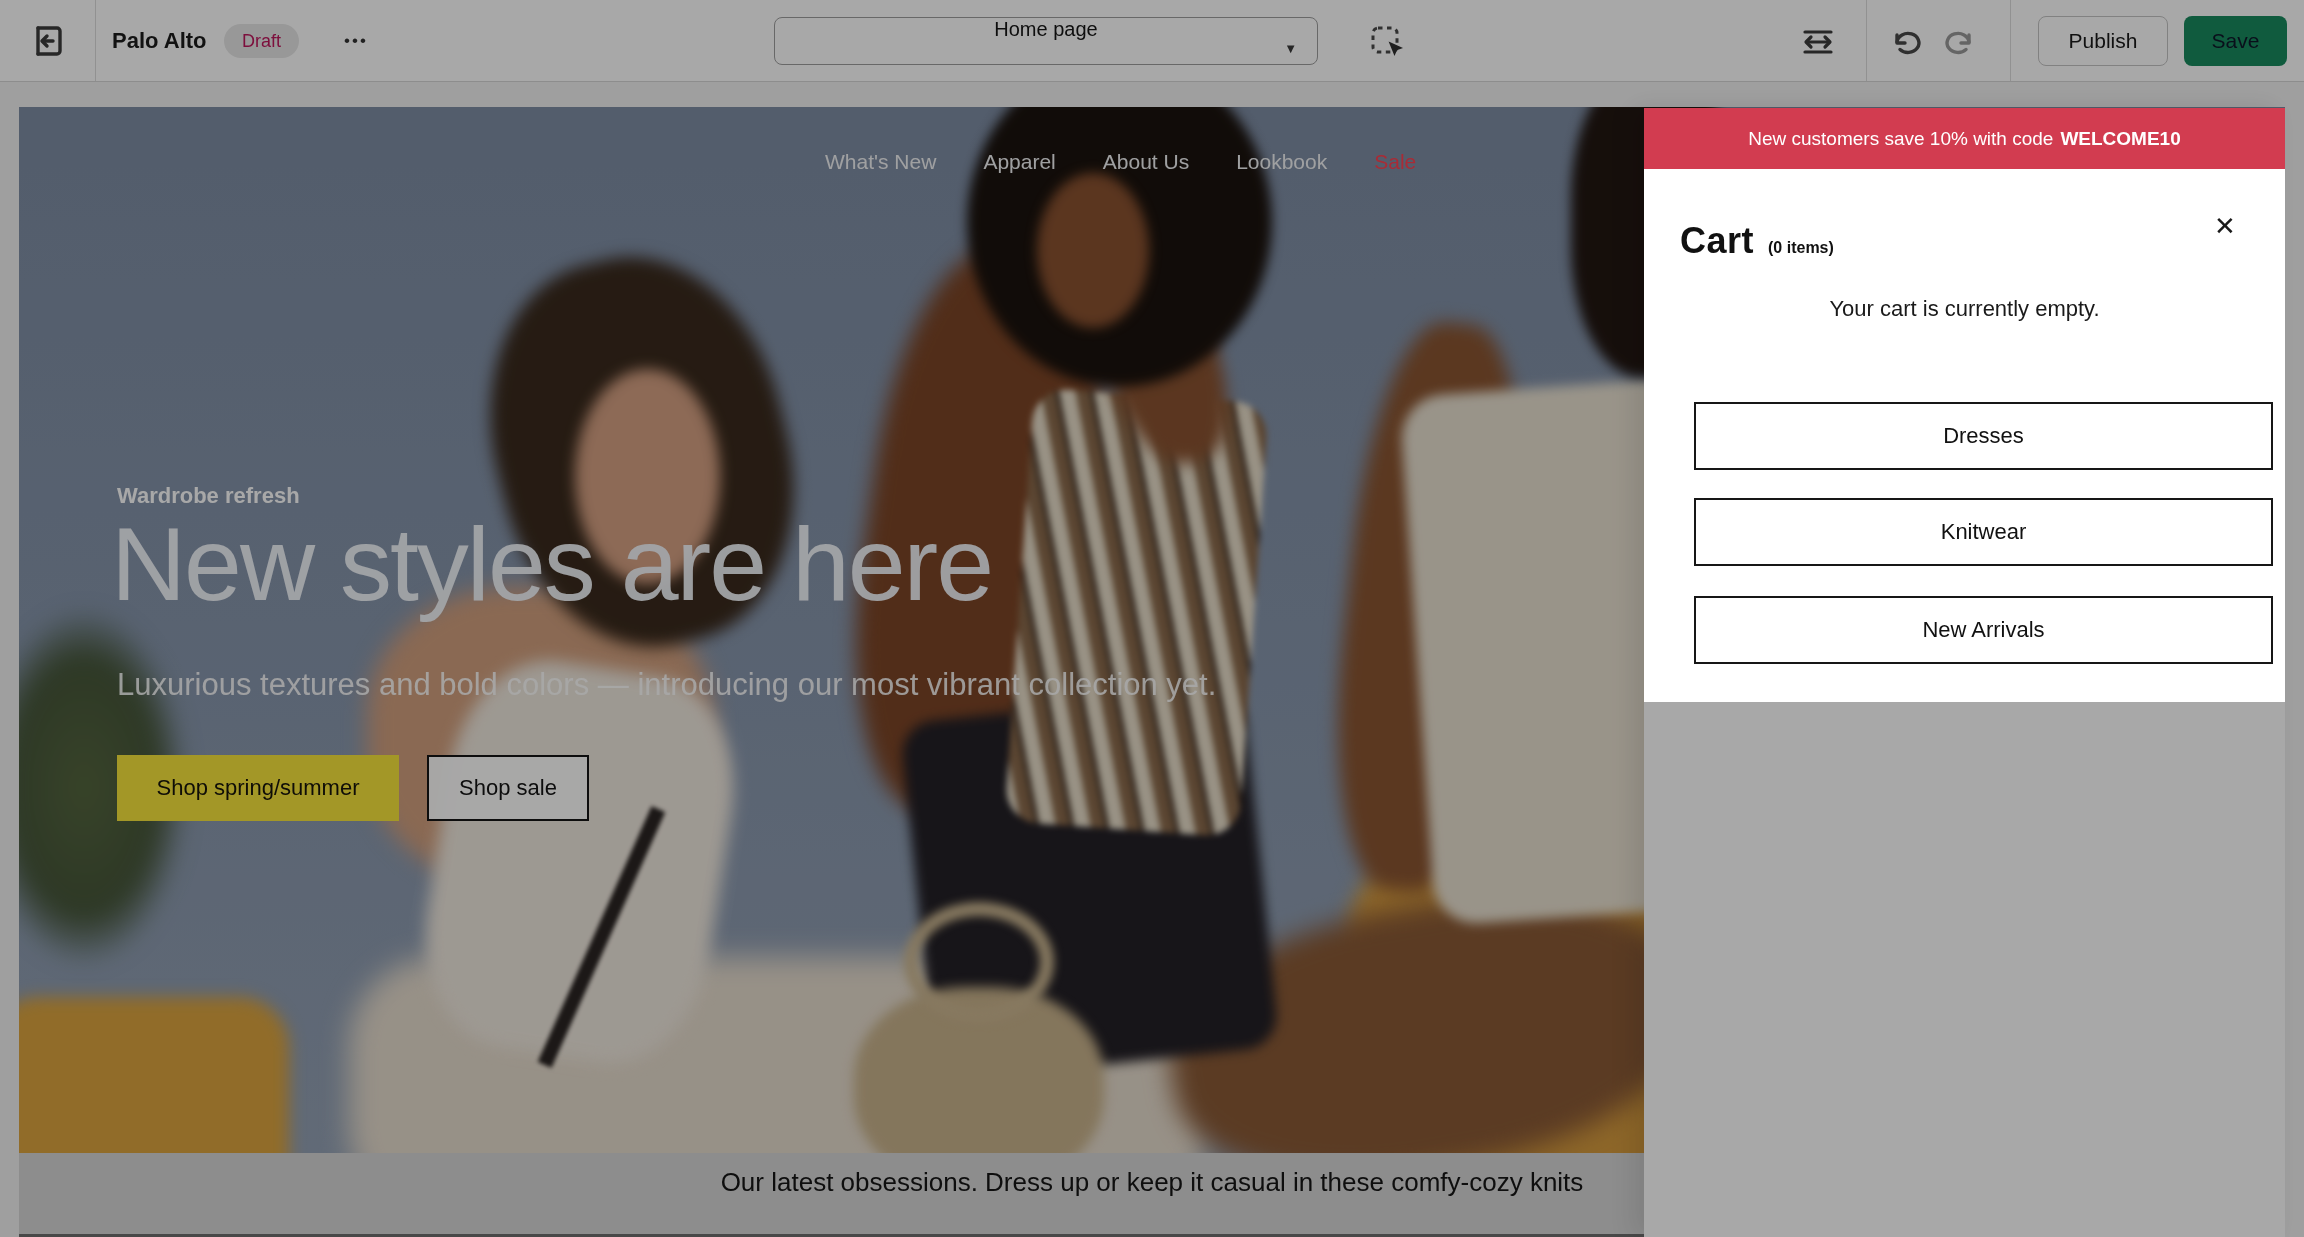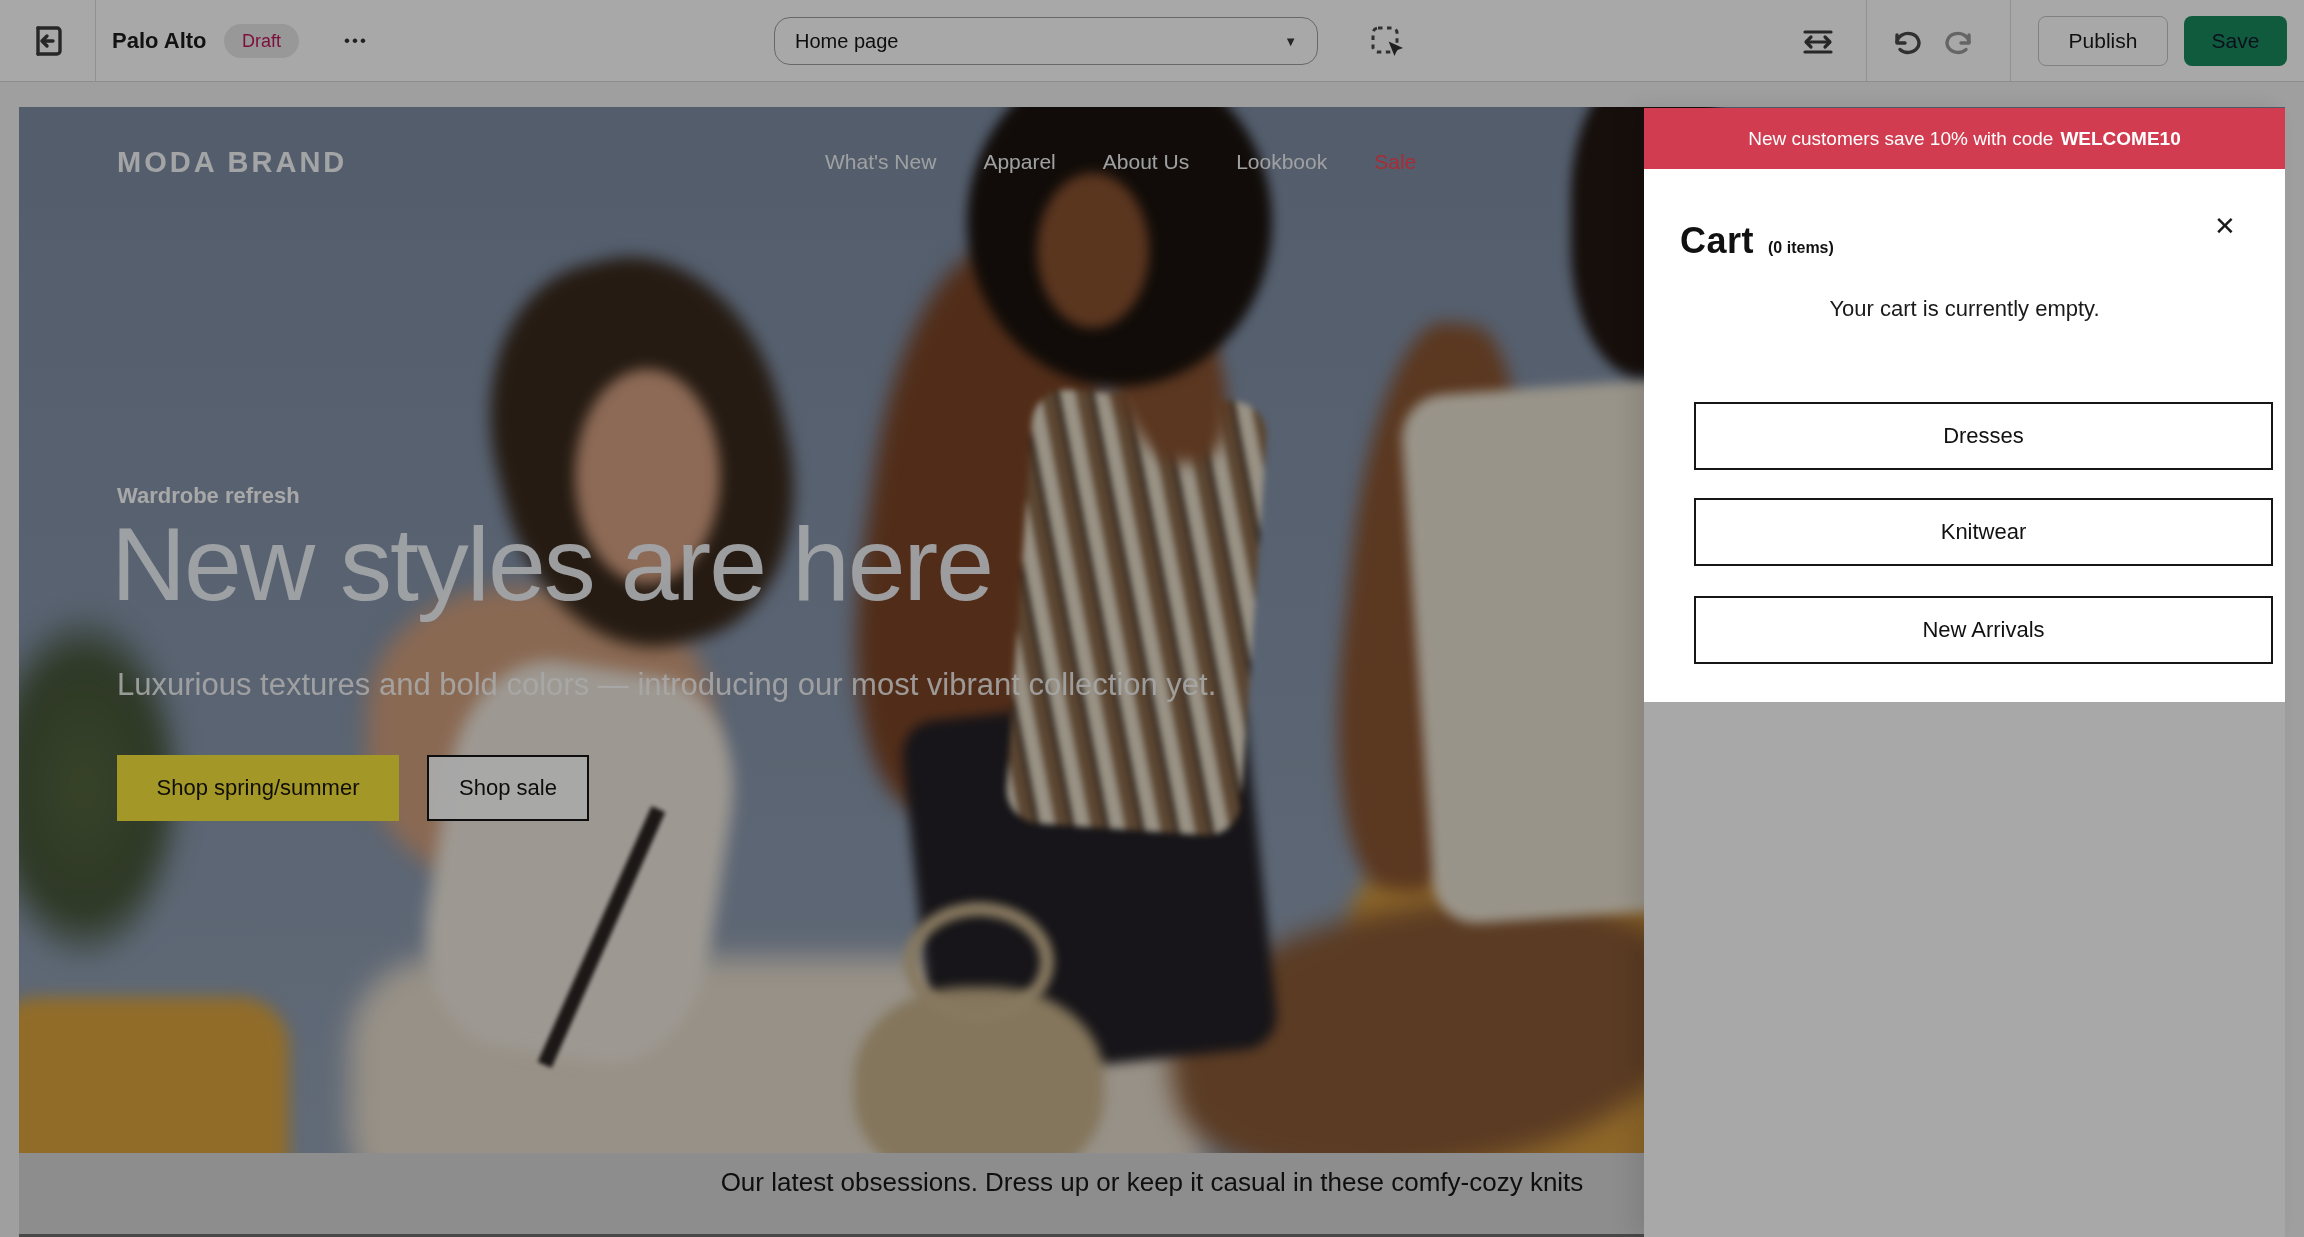--- a/index.html
+++ b/index.html
@@ -7,21 +7,21 @@
   body { font-family:"Liberation Sans", sans-serif; }
   .stage { position:relative; width:2304px; height:1237px; background:#f2f2f2; overflow:hidden; }
 
   
   .toolbar { position:absolute; left:0; top:0; width:2304px; height:82px; background:#ffffff; border-bottom:1px solid #d6d6d6; z-index:10; }
   .tb-divider { position:absolute; top:0; width:1px; height:81px; background:#dcdcdc; }
   .exit-btn { position:absolute; left:28px; top:22px; width:38px; height:38px; border:none; background:transparent; cursor:pointer; }
   .site-title { position:absolute; left:112px; top:0; height:81px; display:flex; align-items:center; font-size:22px; font-weight:700; color:#1c1c1c; }
   .draft-pill { position:absolute; left:224px; top:24px; height:34px; padding:0 18px; display:flex; align-items:center; background:#e7e7e7; border-radius:17px; font-size:18px; font-weight:500; color:#be185d; }
   .more-btn { position:absolute; left:332px; top:22px; width:48px; height:38px; border:none; background:transparent; font-size:17px; letter-spacing:2px; color:#333; cursor:pointer; }
-  .page-selector { position:absolute; left:774px; top:17px; width:544px; height:48px; background:#fff; border:1.5px solid #9e9e9e; border-radius:16px; display:flex; align-items:center; padding:0 20px; cursor:pointer; }
+  .page-selector { position:absolute; left:774px; top:17px; width:544px; height:48px; background:#fff; border:1.5px solid #9e9e9e; border-radius:8px; display:flex; align-items:center; padding:0 20px; cursor:pointer;flex-direction:column; }
   .page-selector .val { font-size:20px; color:#161616; }
   .page-selector .caret { margin-left:auto; font-size:13px; color:#3a3a3a; }
   .tool-btn { position:absolute; border:none; background:transparent; cursor:pointer; }
   .publish-btn { position:absolute; left:2038px; top:16px; width:130px; height:50px; background:#fff; border:1.5px solid #c4c4c4; border-radius:8px; font-size:21px; color:#1a1a1a; font-family:"Liberation Sans",sans-serif; cursor:pointer; }
   .save-btn { position:absolute; left:2184px; top:16px; width:103px; height:50px; background:#198b5e; border:none; border-radius:8px; font-size:21px; color:#0f172a; font-family:"Liberation Sans",sans-serif; cursor:pointer; }
 
   
   .canvas { position:absolute; left:19px; top:107px; width:2266px; height:1130px; background:#fff; z-index:1; overflow:hidden; }
   .hero { position:absolute; left:0; top:0; width:2266px; height:1046px; overflow:hidden; background:linear-gradient(180deg,#7e8da4 0%, #8897ad 55%, #94a2b5 100%); }
   .ph { position:absolute; pointer-events:none; }
@@ -170,21 +170,20 @@
       <div class="ph mm-arm"></div>
       <div class="ph mm-afro"></div>
       <div class="ph mm-face"></div>
       <div class="ph rm-skin"></div>
       <div class="ph rm-top"></div>
       <div class="ph rm-hair"></div>
       <div class="ph bag"></div>
       <div class="ph bag-handle"></div>
 
       <div class="site-header">
-        <div class="logo">MODA BRAND</div>
         <nav class="nav">
           <a>What's New</a>
           <a>Apparel</a>
           <a>About Us</a>
           <a>Lookbook</a>
           <a class="sale">Sale</a>
         </nav>
       </div>
 
       <div class="hero-copy">

